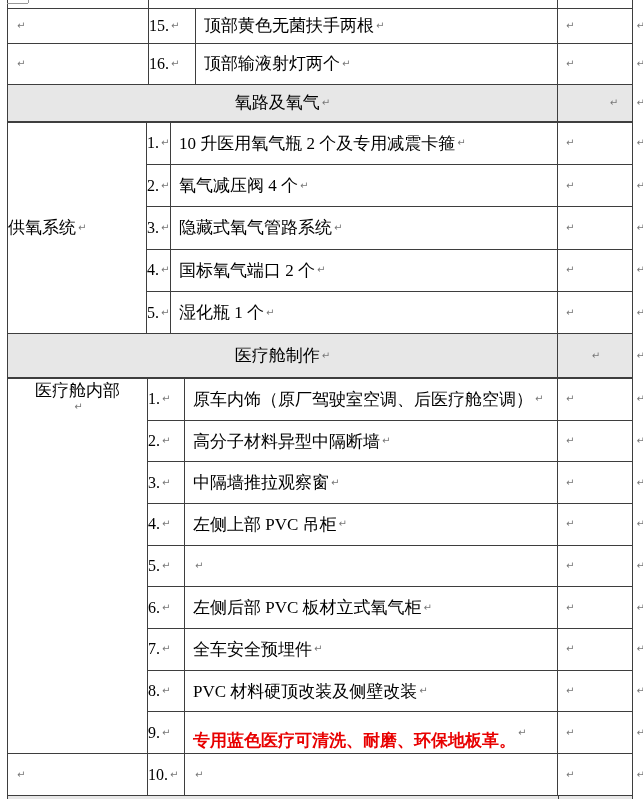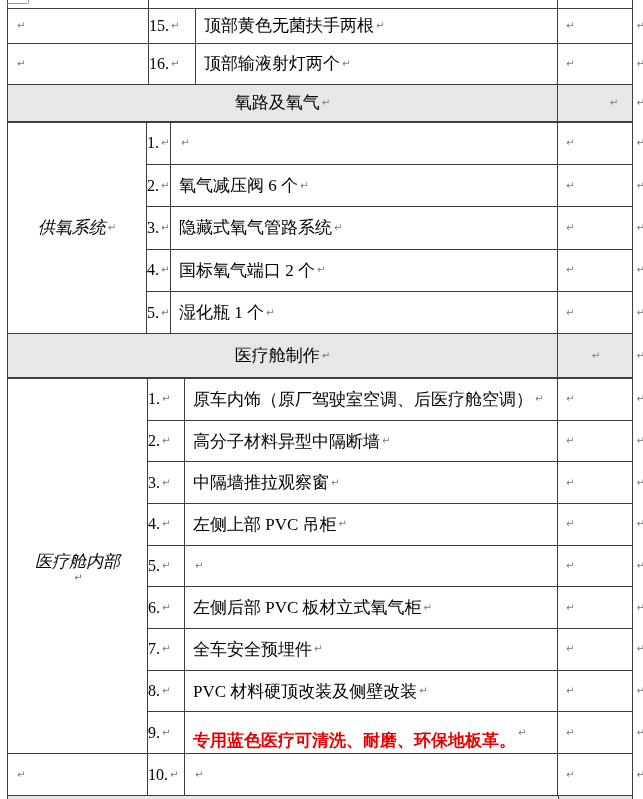--- a/index.html
+++ b/index.html
@@ -40,21 +40,21 @@
   .colC-p{width:362px;}
   .colA-o{width:139px;}
   .colB-o{width:24px;}
   .colC-o{width:387px;}
   .colA-c{width:140px;padding-left:7px;}
   .colB-c{width:37px;}
   .colC-c{width:373px;}
   .colD{flex:1;padding-left:6px;}
   .colD.center{justify-content:center;padding-left:0;}
   .merged{width:550px;justify-content:center;}
-  .labelcell{justify-content:center;font-style:italic;}
+  .labelcell{}
   .numcell{justify-content:flex-start;font-size:16px;}
   .desc{padding-left:8px;}
   .oxy{height:212px;} .cab{height:376px;}
   .oxy .row,.cab .row{flex:1;border-bottom:1px solid var(--bc);}
   .red-text{color:var(--red);font-weight:bold;margin-top:16px;}
   
   .mark{
     font-family:"DejaVu Sans",sans-serif;font-size:10px;color:var(--mk);
     margin-left:2px;line-height:1;align-self:center;
   }
@@ -136,34 +136,35 @@
           <span>供氧系统</span>
           <span class="mark">↵</span>
         </div>
       <div class="rows-col">
         <div class="row">
           <div class="cell colB-o numcell">
               <span>1.</span>
               <span class="mark">↵</span>
             </div>
           <div class="cell colC-o desc">
+              <span>10 升医用氧气瓶 2 个及专用减震卡箍</span>
               <span class="mark">↵</span>
             </div>
           <div class="cell colD last">
               <span class="mark">↵</span>
             </div>
           <span class="mark omark">↵</span>
         </div>
         <div class="row">
           <div class="cell colB-o numcell">
               <span>2.</span>
               <span class="mark">↵</span>
             </div>
           <div class="cell colC-o desc">
-              <span>氧气减压阀 6 个</span>
+              <span>氧气减压阀 4 个</span>
               <span class="mark">↵</span>
             </div>
           <div class="cell colD last">
               <span class="mark">↵</span>
             </div>
           <span class="mark omark">↵</span>
         </div>
         <div class="row">
           <div class="cell colB-o numcell">
               <span>3.</span>

